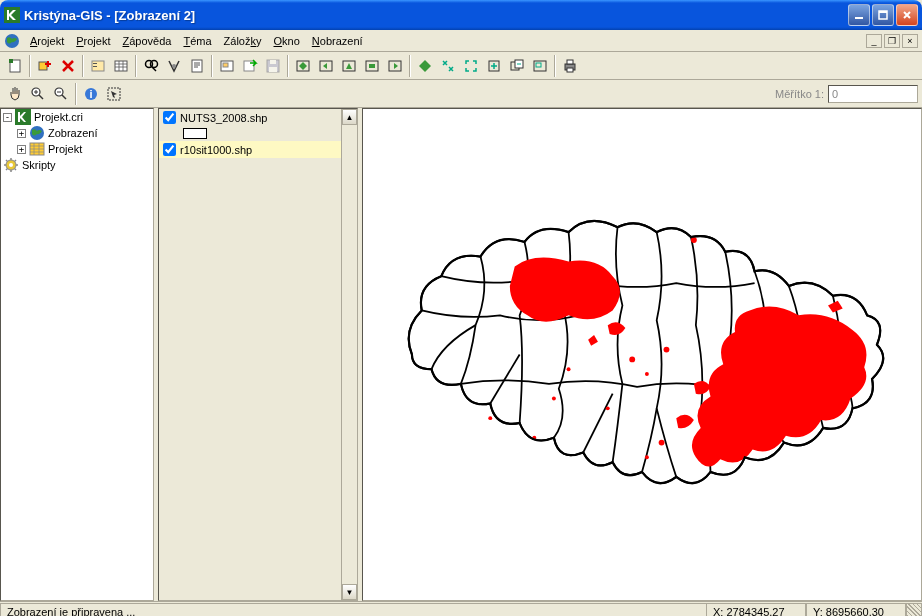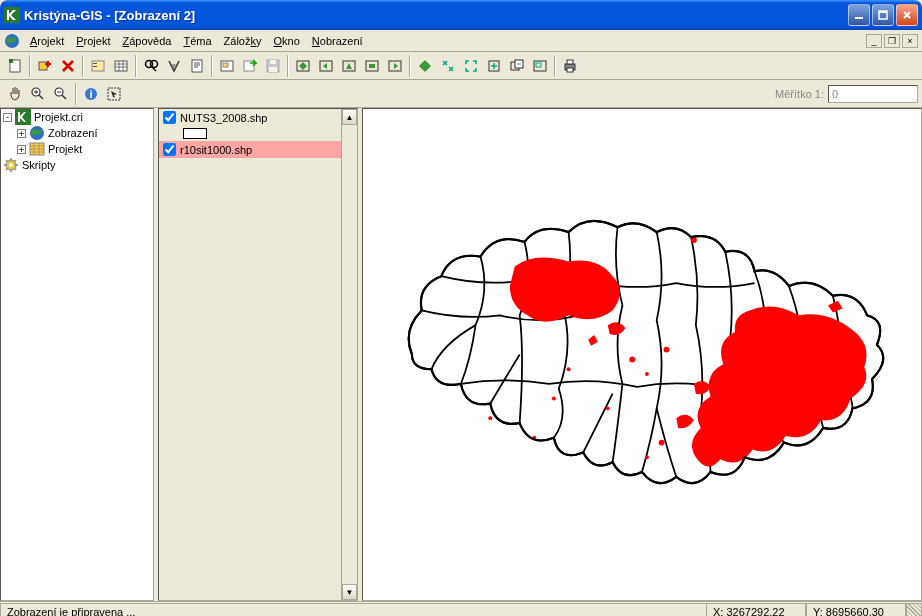--- a/index.html
+++ b/index.html
@@ -24,21 +24,21 @@
   .scale-box{margin-left:auto;display:flex;align-items:center;gap:4px;color:#888;}
   .scale-input{width:90px;height:18px;border:1px inset #aca899;background:#fff;padding:0 3px;color:#888;}
   .workspace{display:flex;height:493px;}
   .tree-panel{width:154px;background:#fff;border:1px inset #aca899;overflow:auto;}
   .tree-node{display:flex;align-items:center;height:16px;padding:1px 2px;white-space:nowrap;}
   .tree-exp{width:9px;height:9px;border:1px solid #808080;display:inline-flex;align-items:center;justify-content:center;font-size:9px;line-height:7px;margin-right:3px;background:#fff;font-family:monospace;}
   .tree-icon{width:16px;height:16px;margin-right:3px;display:inline-block;flex-shrink:0;}
   .splitter-v{width:4px;background:#ece9d8;cursor:ew-resize;}
   .toc-panel{width:200px;border:1px inset #aca899;background:#ece9d8;position:relative;}
   .toc-item{padding:2px 4px;display:flex;align-items:center;gap:4px;}
-  .toc-item.sel{background:#fca5a5;}
+  .toc-item.sel{background:#fef9c3;}
   .toc-check{width:13px;height:13px;}
   .toc-swatch{width:24px;height:11px;border:1px solid #000;display:inline-block;}
   .toc-sub{padding-left:24px;display:flex;align-items:center;gap:6px;height:15px;}
   .toc-sb{position:absolute;right:0;top:0;bottom:0;width:16px;background:#ece9d8;border-left:1px solid #aca899;}
   .toc-sb-btn{height:16px;background:linear-gradient(#fff,#dcd8c8);border:1px solid #aca899;display:flex;align-items:center;justify-content:center;font-size:8px;}
   .map-panel{flex:1;background:#fff;border:1px inset #aca899;position:relative;overflow:hidden;}
   .statusbar{height:20px;background:#ece9d8;border-top:1px solid #aca899;display:flex;align-items:center;}
   .status-cell{border:1px solid #aca899;height:18px;padding:1px 6px;display:flex;align-items:center;}
   .status-cell.main{flex:1;border-right:none;}
   .status-cell.coord{width:100px;}
@@ -411,19 +411,19 @@
       </g>
     </svg>
   </div>
 </div>
 
 <div class="statusbar">
   <div class="status-cell main">
       <span>Zobrazení je připravena ...</span>
     </div>
   <div class="status-cell coord">
-      <span>X: 3267292.22</span>
+      <span>X: 2784345.27</span>
     </div>
   <div class="status-cell coord">
       <span>Y: 8695660.30</span>
     </div>
   <div class="status-cell status-grip"></div>
 </div>
 
 </body></html>

